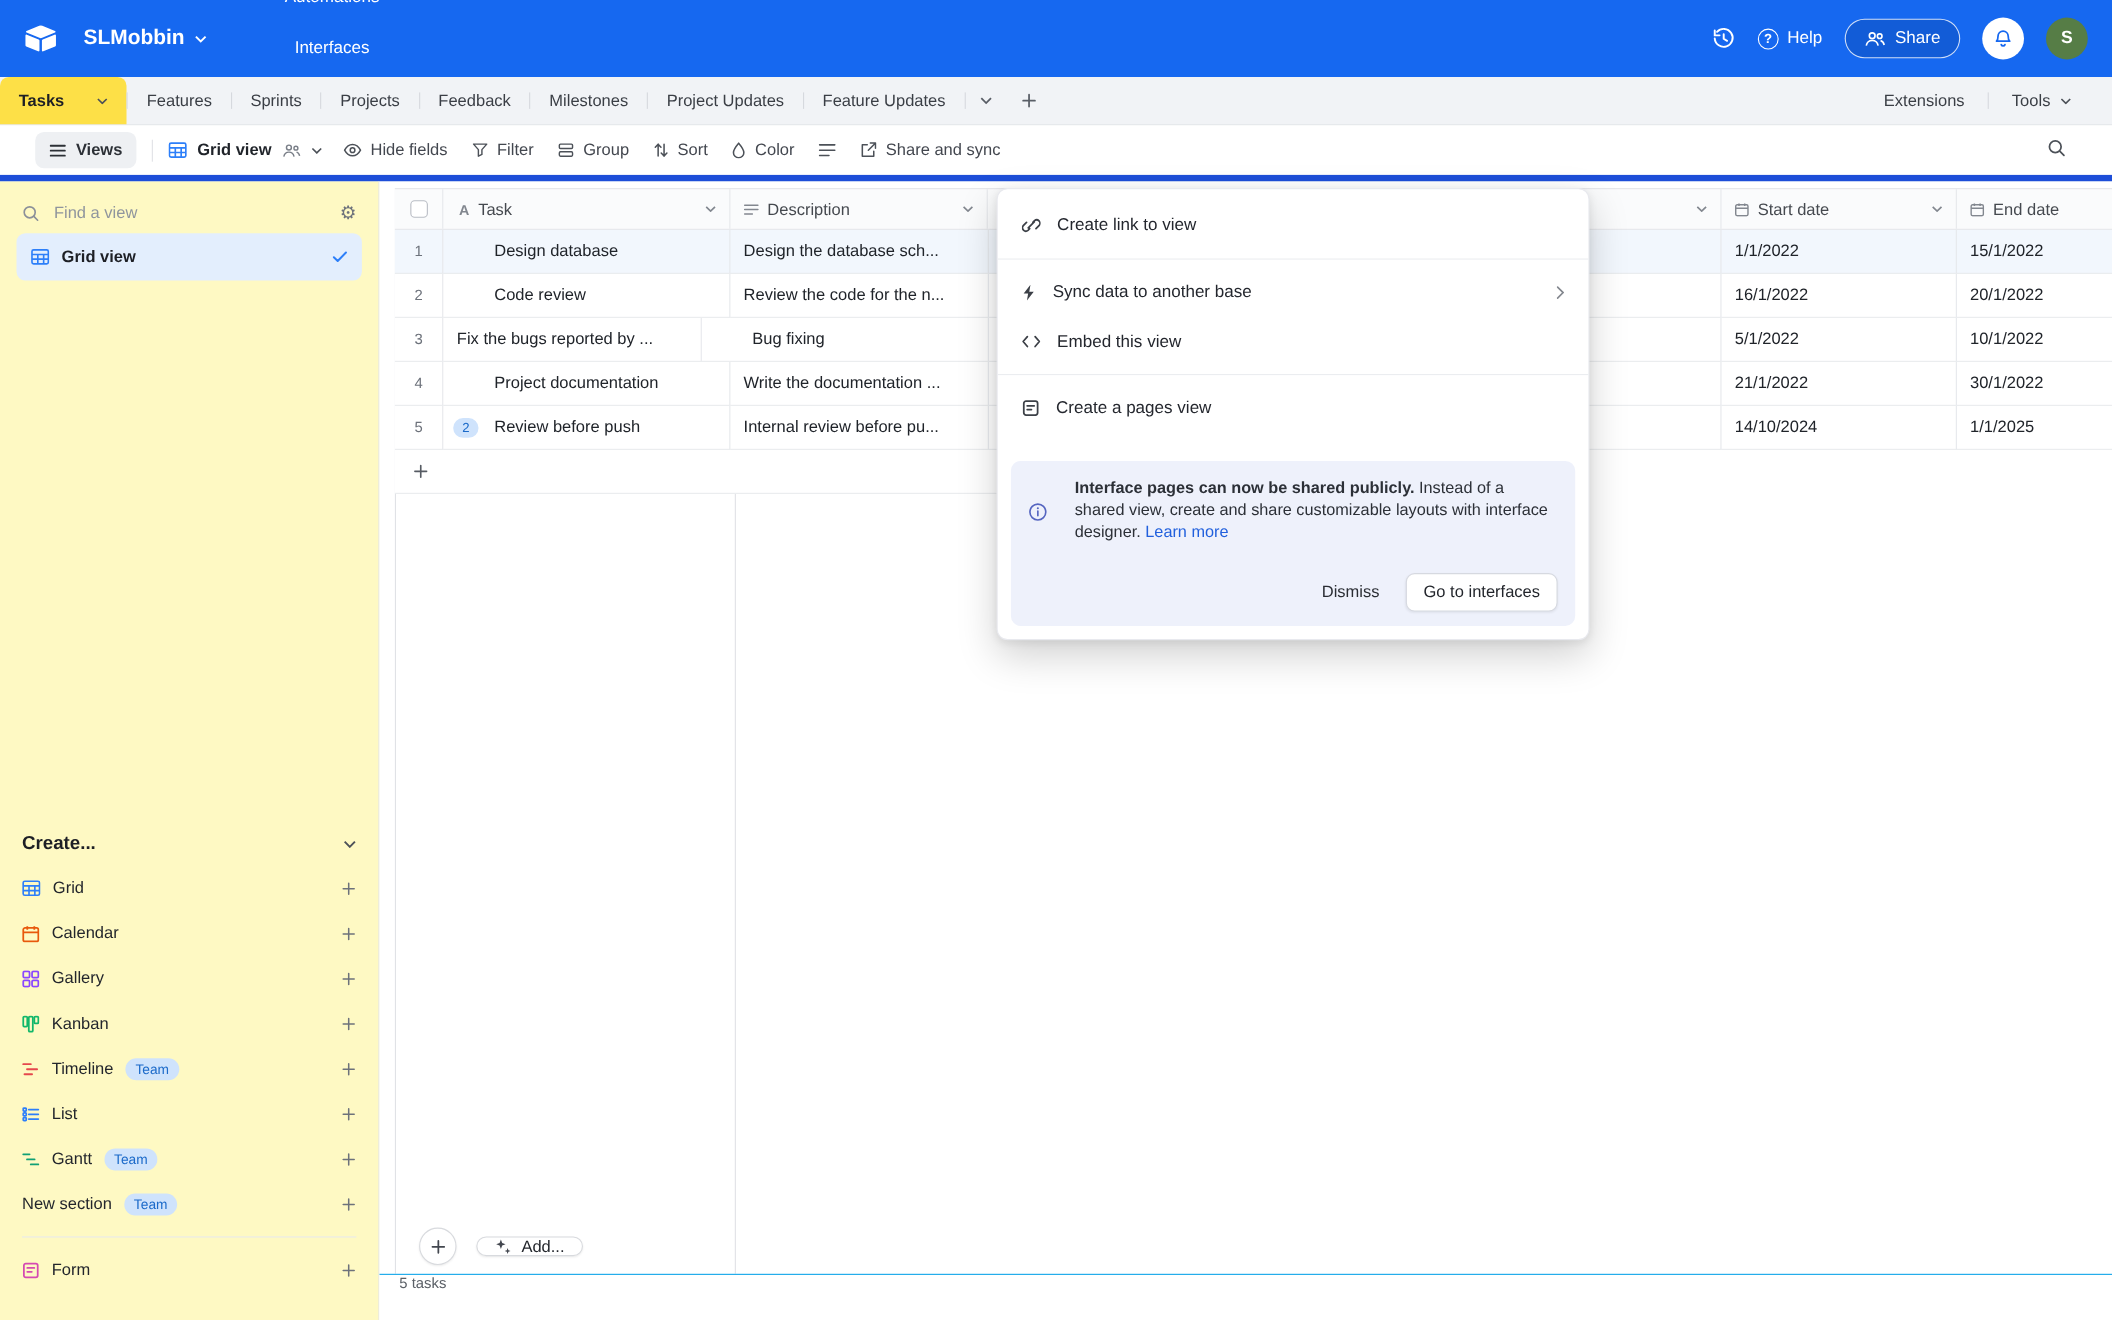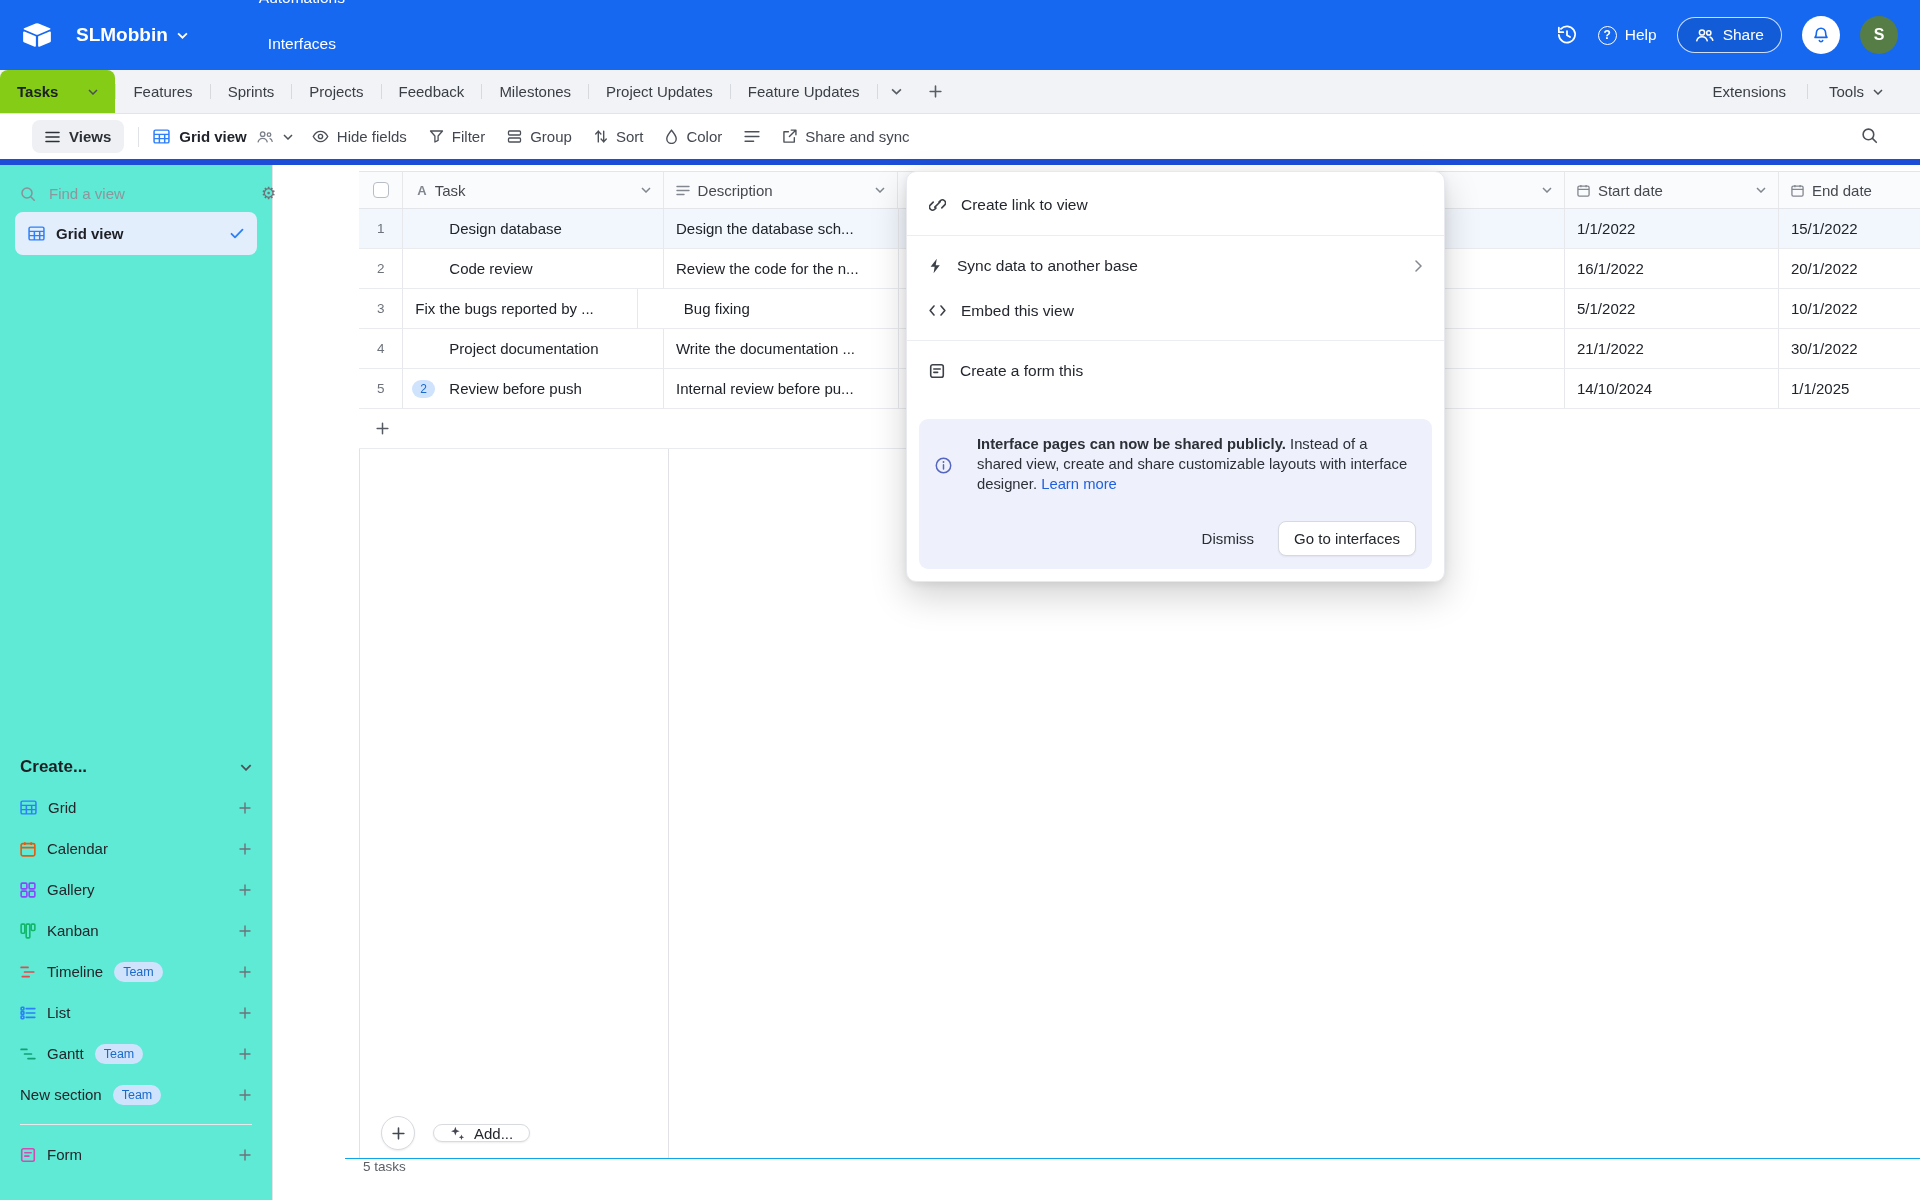--- a/index.html
+++ b/index.html
@@ -30,40 +30,40 @@
     background:rgba(10,60,150,.28); }
   .circle-btn{ width:38px; height:38px; border-radius:50%; background:#fff;
     display:flex; align-items:center; justify-content:center; }
   .avatar{ width:38px; height:38px; border-radius:50%; background:var(--avatar_green,#567d46);
     color:#fff; display:flex; align-items:center; justify-content:center; font-size:16px; font-weight:bold; }
 
   
   .tabbar{ position:absolute; left:0; right:0; top:70px; height:44px; background:#f1f3f6;
     border-bottom:1px solid #e2e4e8; display:flex; align-items:stretch; font-size:15px; color:#3a3e45; }
   .tab{ display:flex; align-items:center; padding:0 17px; white-space:nowrap; gap:9px; }
-  .tab.active{ background:#84cc16; border-radius:8px 8px 0 0; font-weight:bold; color:#1d1f25;gap:30px; }
+  .tab.active{ background:#fde047; border-radius:8px 8px 0 0; font-weight:bold; color:#1d1f25;gap:30px; }
   .tabsep{ width:1px; height:15px; background:#d6d9de; align-self:center; }
   .tab-icon-btn{ display:flex; align-items:center; padding:0 13px; color:#595e66; }
   .tabbar-right{ margin-left:auto; display:flex; align-items:center; padding-right:20px; gap:4px; }
 
   
   .toolbar{ position:absolute; left:0; right:0; top:114px; height:51px; background:#fff;
     border-bottom:6px solid #1d4ed8; display:flex; align-items:center; padding:0 32px;
     font-size:15px; color:#43474f; }
   .views-btn{ display:flex; align-items:center; gap:9px; background:#eef0f3; border-radius:8px;
     padding:8px 13px; font-weight:bold; color:#2c3036; }
   .tb-sep{ width:1px; height:20px; background:#e0e2e6; margin:0 14px; }
   .gridview-btn{ display:flex; align-items:center; gap:9px; font-weight:bold; color:#1f2329; padding-right:8px; }
   .tool{ display:flex; align-items:center; gap:8px; padding:7px 11px; border-radius:6px; white-space:nowrap; }
   .tool:first-of-type{ margin-left:24px; }
   .toolbar .spacer{ flex:1; }
   .search-btn{ padding:6px 10px; color:#4c5158; }
 
   
-  .sidebar{ position:absolute; top:165px; left:0; width:273px; bottom:0; background:#5eead4;
+  .sidebar{ position:absolute; top:165px; left:0; width:345px; bottom:0; background:#fef9c3;
     border-right:1px solid #e3e4e8; }
   .find-row{ display:flex; align-items:center; gap:11px; margin:18px 20px 8px 20px; color:#8b9099; }
   .find-row input{ border:none; outline:none; flex:1; font:15px "Liberation Sans",sans-serif; color:#1d1f25; background:transparent; }
   .find-row input::placeholder{ color:#8f959d; }
   .gear{ font-size:17px; color:#6d727b; }
   .selected-view{ margin:8px 15px; height:43px; background:var(--selected_view_bg,#e3eefd);
     border-radius:8px; display:flex; align-items:center; gap:11px; padding:0 13px;
     font-size:15px; font-weight:bold; color:#1d1f25; }
   .selected-view .check{ margin-left:auto; color:var(--accent_blue,#2d7ff9); }
   .create{ position:absolute; top:586px; left:0; right:0; padding:0 20px; }
@@ -764,21 +764,21 @@
       <span>Embed this view</span>
     </div>
     <div class="pdivider"></div>
     <div class="pitem">
       <span class="ic picon">
         <svg width="16" height="16" viewBox="0 0 14 14" fill="none" stroke="currentColor" stroke-width="1.4" stroke-linecap="round">
           <rect x="1.5" y="1.5" width="11" height="11" rx="1.8"></rect>
             <path d="M4.2 5.2h5.6M4.2 8.2h3.4"></path>
         </svg>
       </span>
-      <span>Create a form this</span>
+      <span>Create a pages view</span>
     </div>
 
     <div class="notice">
       <div class="notice-body">
         <span class="ic info">
           <svg width="17" height="17" viewBox="0 0 16 16" fill="none" stroke="currentColor" stroke-width="1.4">
             <circle cx="8" cy="8" r="6.8"></circle>
               <path d="M8 7.2v4" stroke-linecap="round"></path>
               <circle cx="8" cy="4.7" r="0.9" fill="currentColor" stroke="none"></circle>
           </svg>

